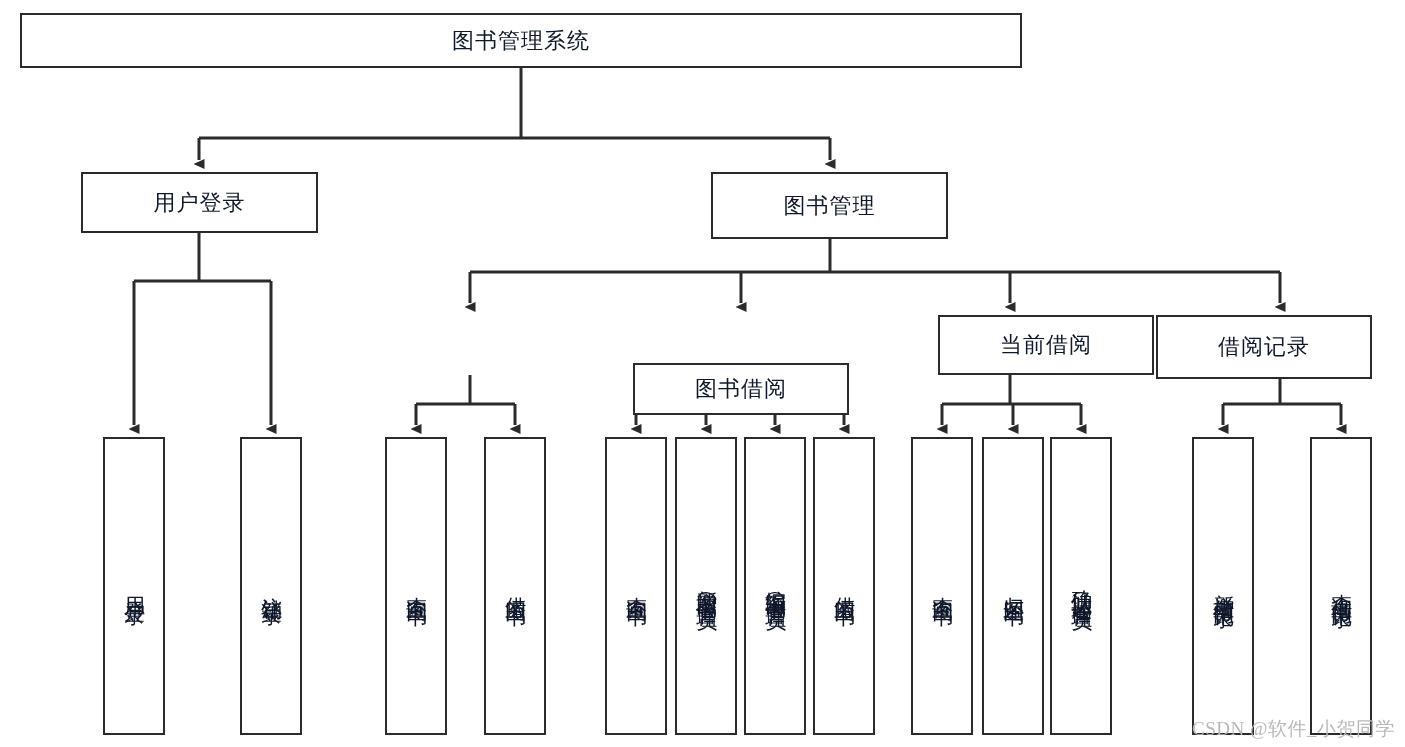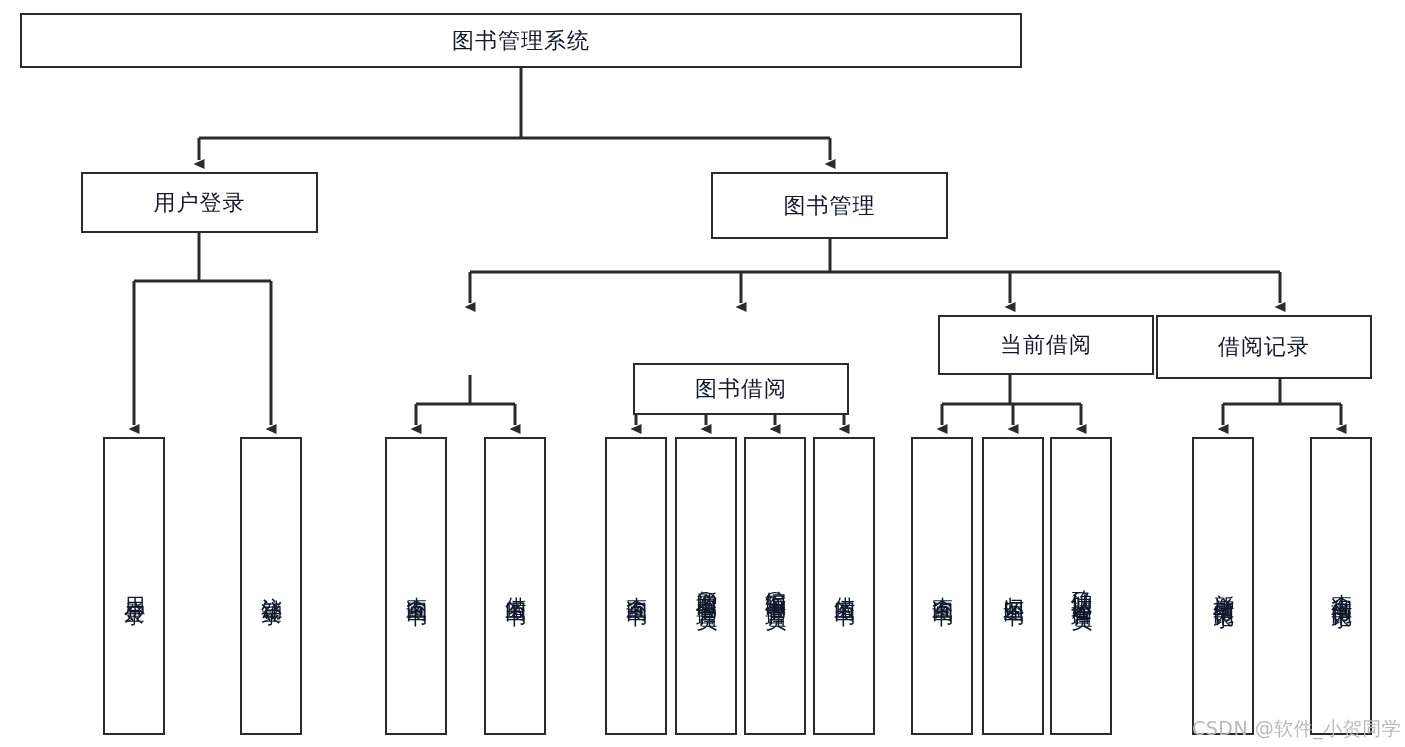--- a/index.html
+++ b/index.html
@@ -52,20 +52,21 @@
     white-space:normal;
     max-height:100%;
   }
   .watermark{
     position:absolute;
     font-size:19px;
     color:#b9b9b9;
     letter-spacing:0.5px;
     white-space:nowrap;
     user-select:none;
+    font-family:Liberation Serif, serif;
   }
 </style>
 </head>
 <body>
 
 <div id="canvas">
 
   <svg id="edges" viewBox="0 0 1405 747" xmlns="http://www.w3.org/2000/svg">
     <defs>
       <marker id="arrow" markerWidth="10" markerHeight="11" refX="1" refY="5.5" orient="auto" markerUnits="userSpaceOnUse">

